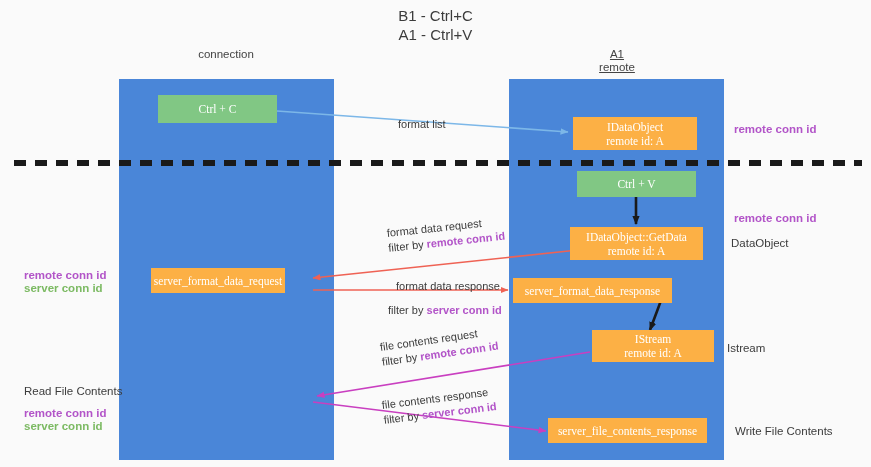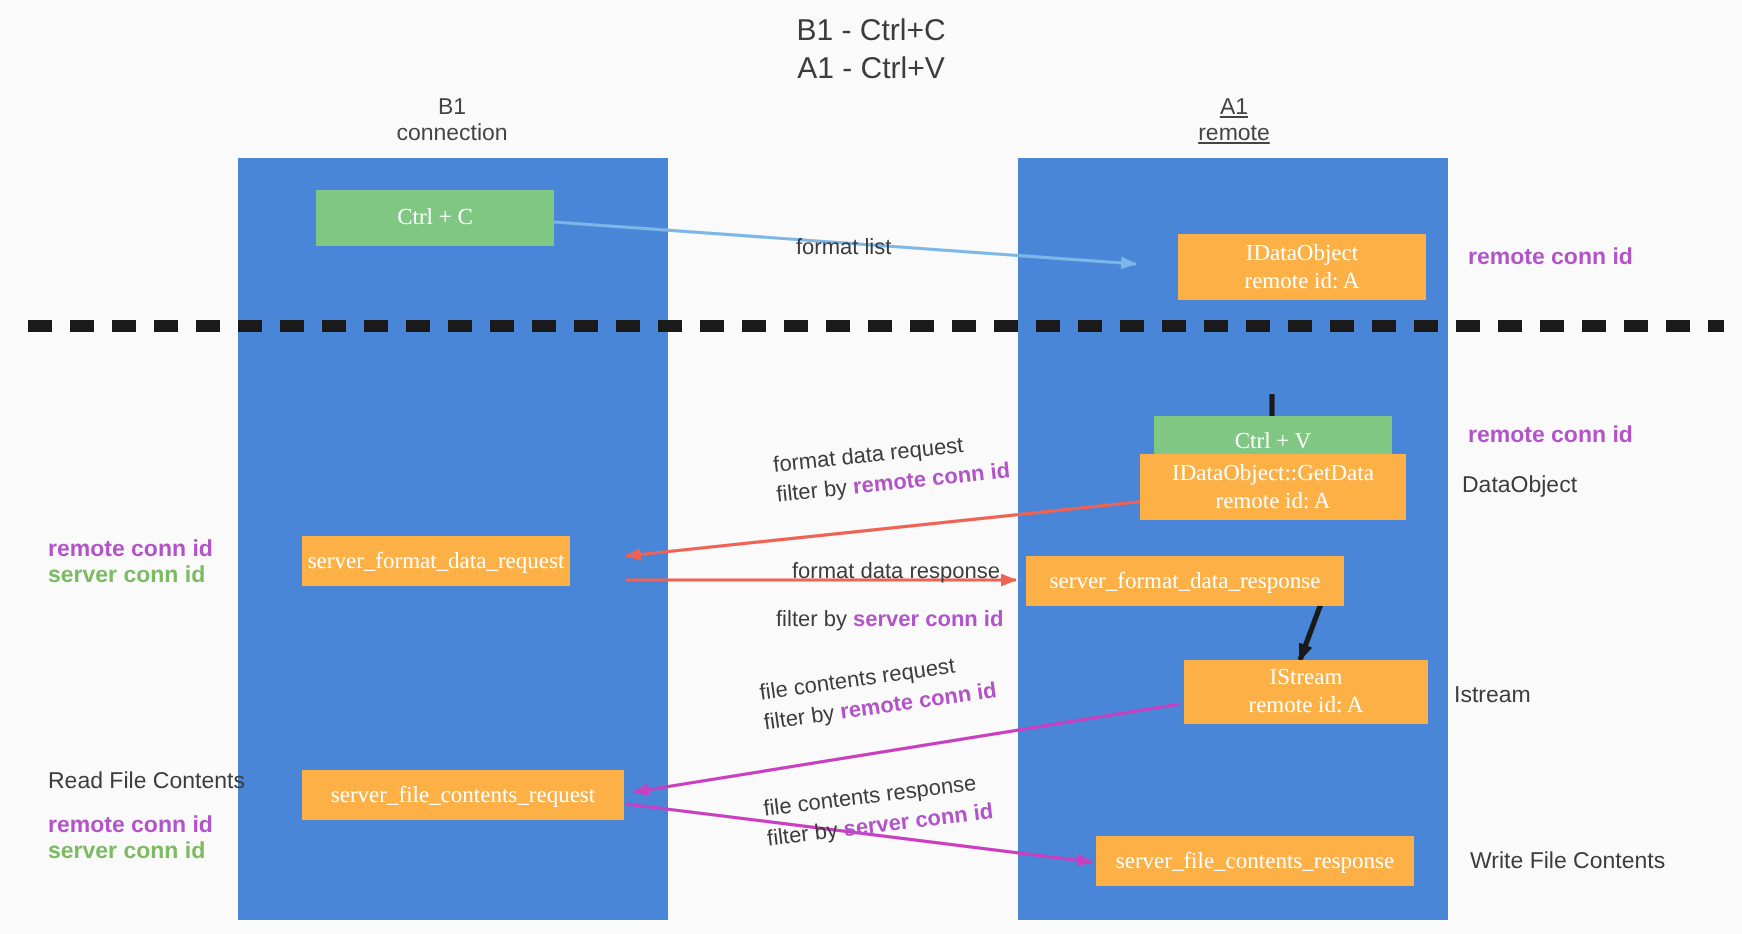--- a/index.html
+++ b/index.html
@@ -94,38 +94,37 @@
 
     <line x1="313" y1="402" x2="546" y2="431" stroke="#c93fc0" stroke-width="1.6" marker-end="url(#ah-mag)"></line>
   </svg>
 
   <div class="title">
     <div>B1 - Ctrl+C</div>
     <div>A1 - Ctrl+V</div>
   </div>
 
   <div class="lane-head" style="left:126px;top:48px;">
-    <div>B1</div>
     <div>connection</div>
   </div>
   <div class="lane-head" style="left:517px;top:48px;text-decoration:underline;">
     <div>A1</div>
     <div>remote</div>
   </div>
 
   <div class="node green" style="left:158px;top:95px;width:119px;height:28px;">
     <span>Ctrl + C</span>
   </div>
 
-  <div class="node orange" style="left:589px;top:117px;width:124px;height:33px;">
+  <div class="node orange" style="left:573px;top:117px;width:124px;height:33px;">
     <span>IDataObject</span>
     <span>remote id: A</span>
   </div>
 
-  <div class="node green" style="left:577px;top:171px;width:119px;height:26px;margin-top:37px;">
+  <div class="node green" style="left:577px;top:171px;width:119px;height:26px;">
     <span>Ctrl + V</span>
   </div>
 
   <div class="node orange" style="left:570px;top:227px;width:133px;height:33px;">
     <span>IDataObject::GetData</span>
     <span>remote id: A</span>
   </div>
 
   <div class="node orange" style="left:151px;top:268px;width:134px;height:25px;">
     <span>server_format_data_request</span>
@@ -133,23 +132,20 @@
 
   <div class="node orange" style="left:513px;top:278px;width:159px;height:25px;">
     <span>server_format_data_response</span>
   </div>
 
   <div class="node orange" style="left:592px;top:330px;width:122px;height:32px;">
     <span>IStream</span>
     <span>remote id: A</span>
   </div>
 
-  <div class="node orange" style="left:151px;top:385px;width:161px;height:25px;">
-    <span>server_file_contents_request</span>
-  </div>
 
   <div class="node orange" style="left:548px;top:418px;width:159px;height:25px;">
     <span>server_file_contents_response</span>
   </div>
 
   <div class="edge-note flat" style="left:398px;top:116px;">
     <span>format list</span>
   </div>
 
   <div class="edge-note" style="left:386px;top:226px;transform:rotate(-6deg);">

